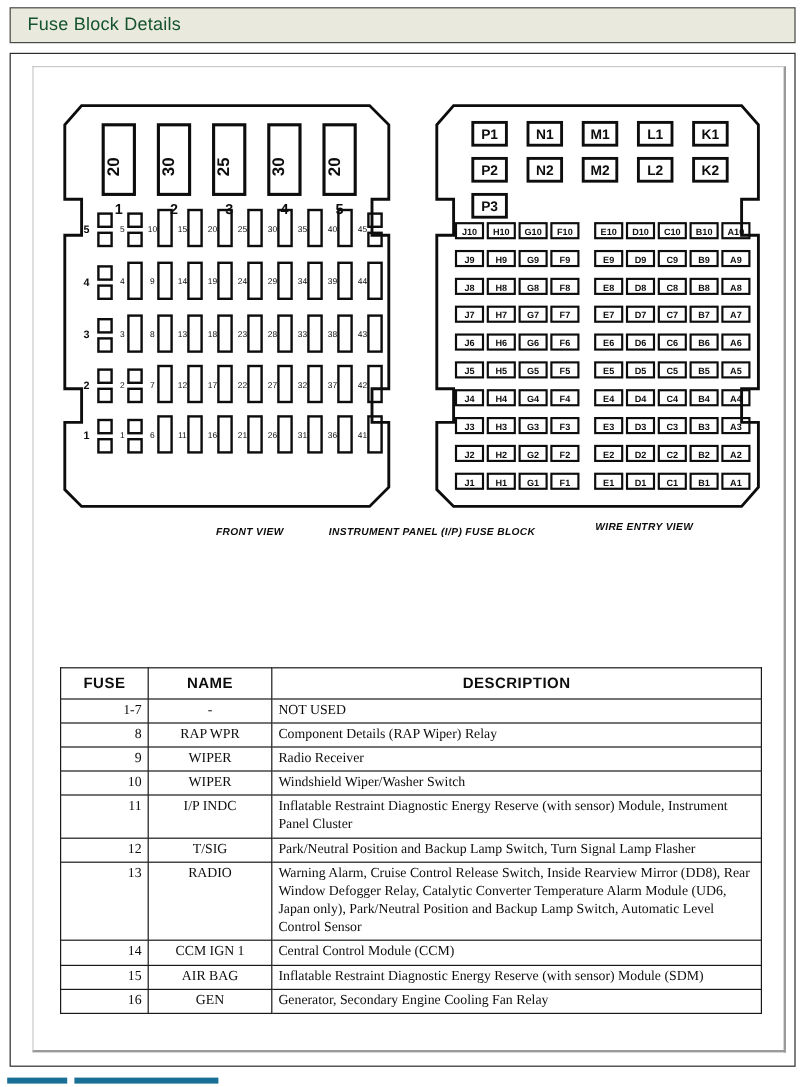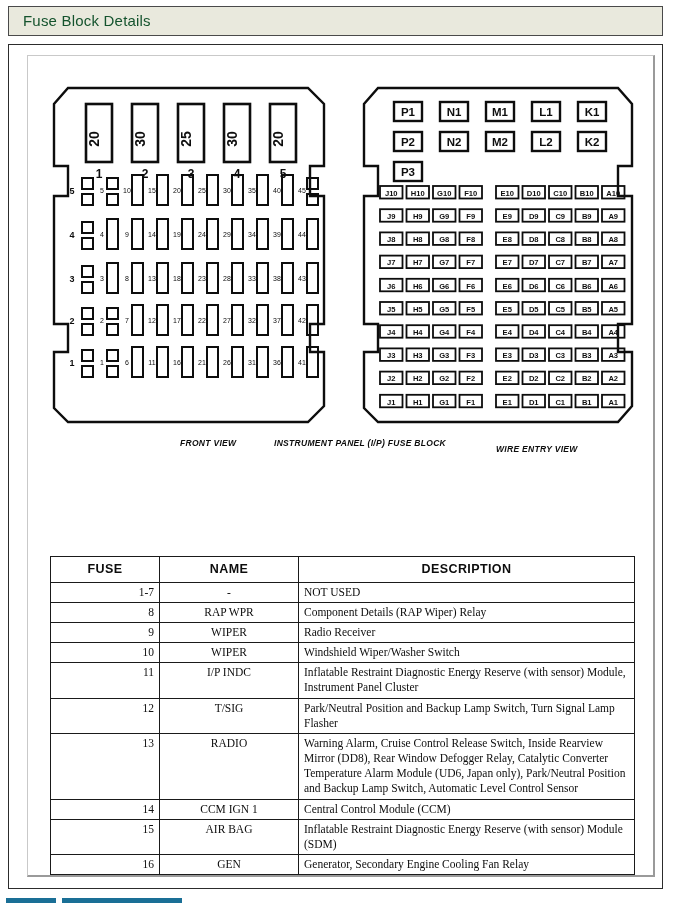--- a/index.html
+++ b/index.html
@@ -52,21 +52,21 @@
     border:1px solid #1a1a1a;
     padding:2px 5px;
     vertical-align:top;
     font-size:11.5px;
     line-height:1.32;
     color:#0d0d0d;
   }
   table.fuse-table thead th{
     text-align:center;font-weight:bold;font-size:12.5px;
     font-family:"Liberation Sans", sans-serif;
-    padding:4px 23px;letter-spacing:.4px;margin-top:32px;
+    padding:4px 5px;letter-spacing:.4px;margin-top:32px;
   }
   td.c-fuse{width:62px;text-align:right;}
   td.c-name{width:92px;text-align:center;}
   td.c-desc{text-align:left;}
   th.h-fuse{width:62px;}
   th.h-name{width:92px;}
   
   .bottom-bar{
     position:absolute;height:5px;background:#1a6f96;bottom:3px;
   }
@@ -432,21 +432,21 @@
             <text x="532.25" y="348.59999999999997" font-size="7.6" font-family="&quot;Liberation Sans&quot;, sans-serif" font-weight="bold" fill="#0d0d0d" text-anchor="middle">C1</text>
             <rect x="547.5" y="338.79999999999995" width="22.5" height="12.5" fill="none" stroke="#0d0d0d" stroke-width="1.8"></rect>
             <text x="558.75" y="348.59999999999997" font-size="7.6" font-family="&quot;Liberation Sans&quot;, sans-serif" font-weight="bold" fill="#0d0d0d" text-anchor="middle">B1</text>
             <rect x="574" y="338.79999999999995" width="22.5" height="12.5" fill="none" stroke="#0d0d0d" stroke-width="1.8"></rect>
             <text x="585.25" y="348.59999999999997" font-size="7.6" font-family="&quot;Liberation Sans&quot;, sans-serif" font-weight="bold" fill="#0d0d0d" text-anchor="middle">A1</text>
           </g>
       </svg>
 
       <div class="cap" style="left:152px;top:382px;">FRONT VIEW</div>
       <div class="cap" style="left:246px;top:382px;">INSTRUMENT PANEL (I/P) FUSE BLOCK</div>
-      <div class="cap" style="left:468px;top:388px;">WIRE ENTRY VIEW</div>
+      <div class="cap" style="left:468px;top:378px;">WIRE ENTRY VIEW</div>
     </div>
 
     <div id="fuse-table-wrap">
       <table class="fuse-table">
         <thead>
           <tr>
             <th class="h-fuse">FUSE</th>
             <th class="h-name">NAME</th>
             <th class="h-desc">DESCRIPTION</th>
           </tr>

